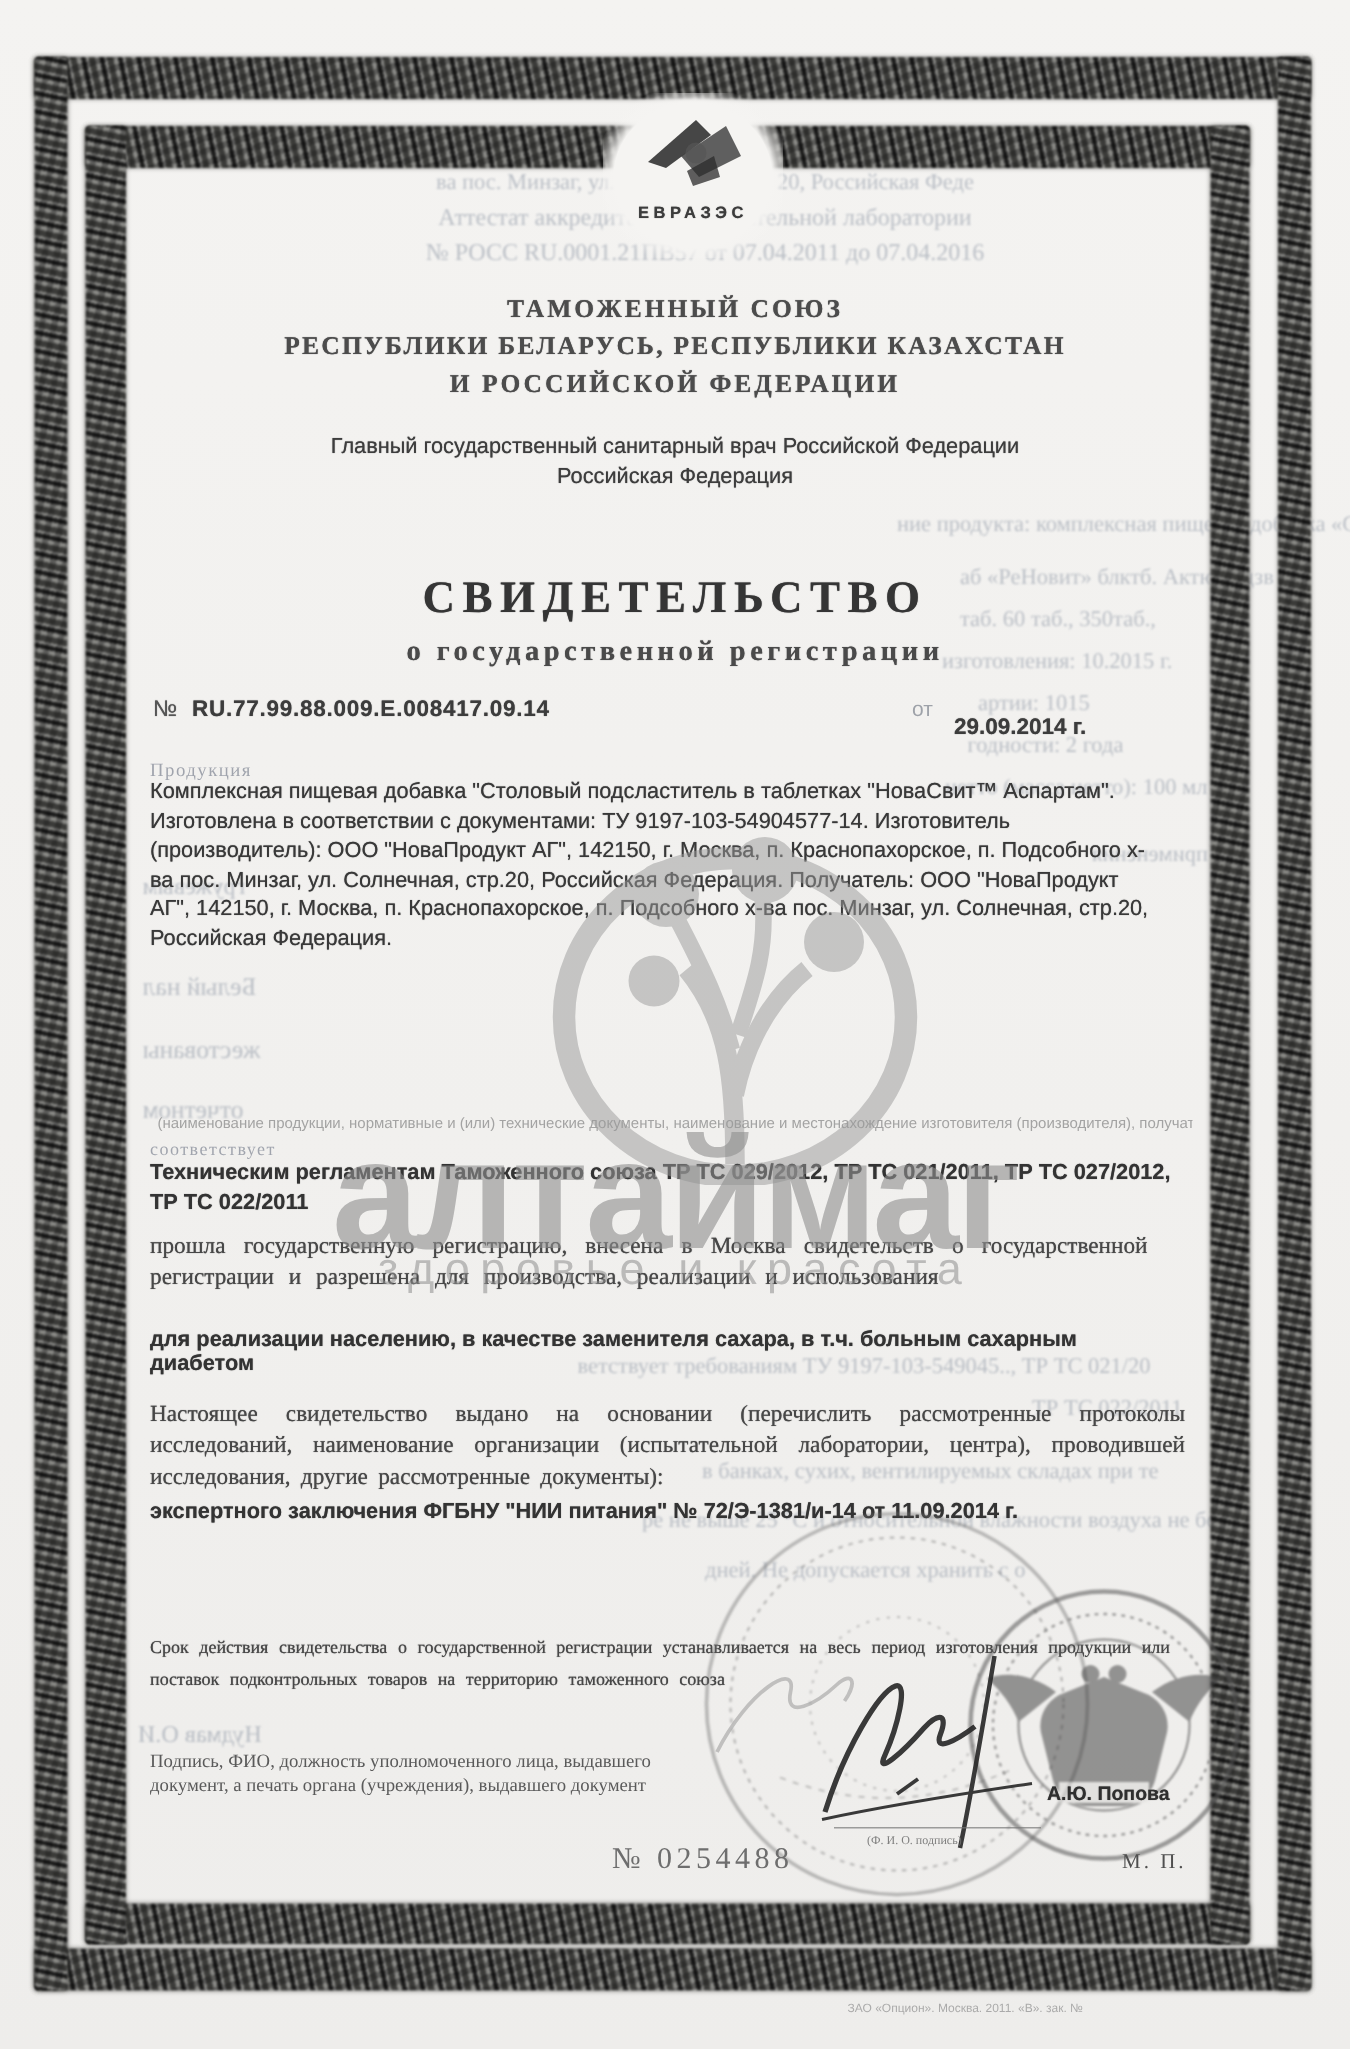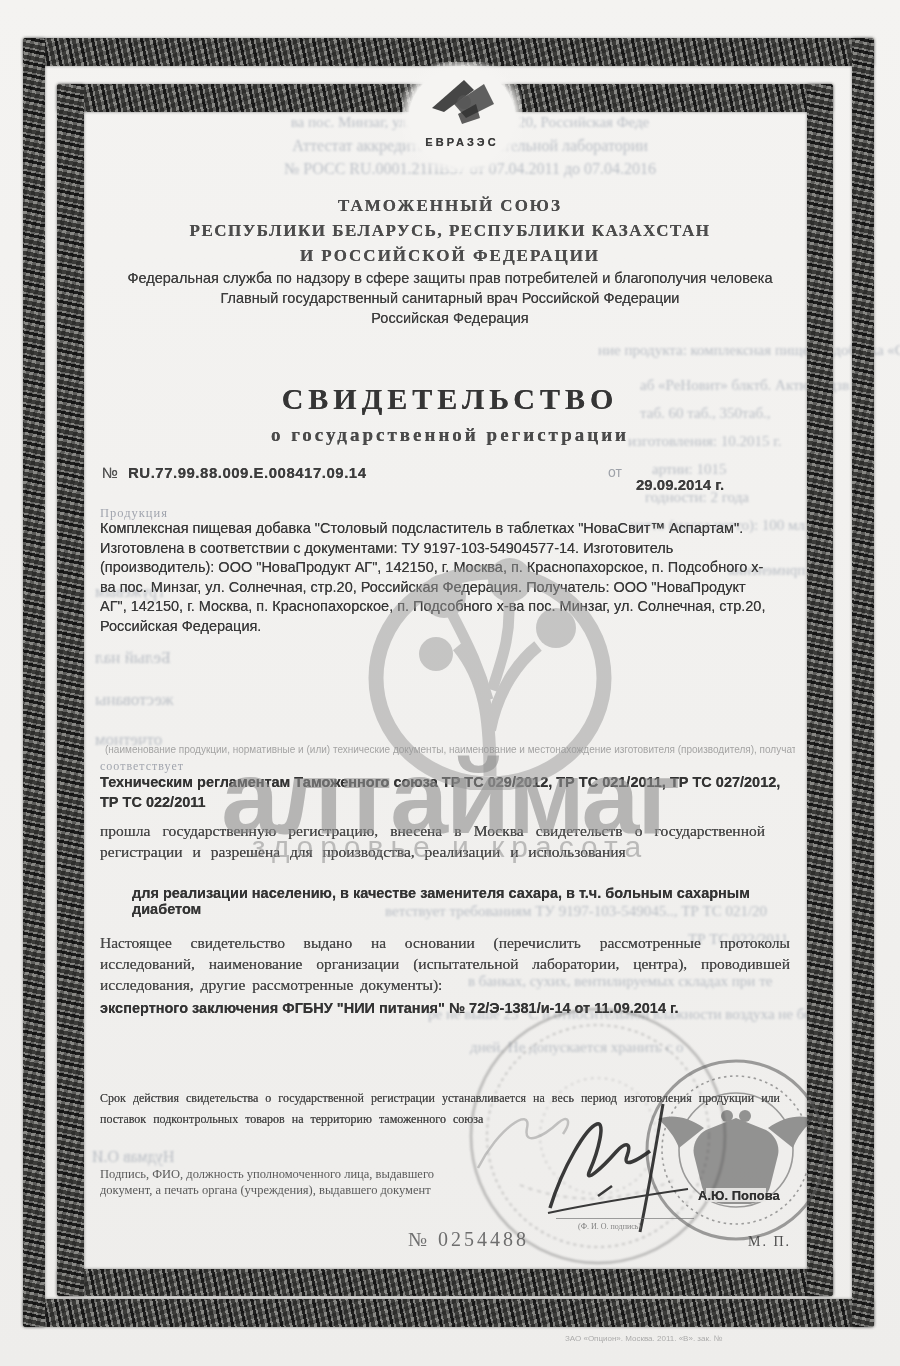--- a/index.html
+++ b/index.html
@@ -73,42 +73,41 @@
     <path d="M4,34 L36,6 L46,16 L16,38 Z" fill="#2e2e2e" opacity=".88"></path>
     <path d="M26,30 L56,10 L66,30 L38,44 Z" fill="#3a3a3a" opacity=".8"></path>
     <circle cx="36" cy="28" r="7" fill="#565656" opacity=".7"></circle>
     <path d="M30,40 L48,30 L52,44 L34,50 Z" fill="#2b2b2b" opacity=".75"></path>
   </svg>
   <div class="abs san scan" style="left:392px;top:136px;width:140px;text-align:center;font-size:11px;font-weight:bold;letter-spacing:3px;color:#3c3c3c;z-index:5;">ЕВРАЗЭС</div>
 
   <div class="abs ser scan ctr" style="left:120px;top:196px;width:660px;font-size:17px;font-weight:bold;letter-spacing:2px;color:#4c4c4c;">ТАМОЖЕННЫЙ СОЮЗ</div>
   <div class="abs ser scan ctr" style="left:90px;top:221px;width:720px;font-size:17px;font-weight:bold;letter-spacing:1.5px;color:#4c4c4c;">РЕСПУБЛИКИ БЕЛАРУСЬ, РЕСПУБЛИКИ КАЗАХСТАН</div>
   <div class="abs ser scan ctr" style="left:120px;top:246px;width:660px;font-size:17px;font-weight:bold;letter-spacing:2px;color:#4c4c4c;">И РОССИЙСКОЙ ФЕДЕРАЦИИ</div>
-  <div class="abs san scan ctr" style="left:90px;top:270px;width:720px;font-size:14.5px;color:#3d3d3d;">Федеральная служба по надзору в сфере защиты прав потребителей и благополучия человека</div>
   <div class="abs san scan ctr" style="left:90px;top:290px;width:720px;font-size:14.5px;color:#3d3d3d;">Главный государственный санитарный врач Российской Федерации</div>
   <div class="abs san scan ctr" style="left:90px;top:310px;width:720px;font-size:14.5px;color:#3d3d3d;">Российская Федерация</div>
 
   <div class="abs ser scan ctr" style="left:150px;top:382px;width:600px;font-size:30px;font-weight:bold;letter-spacing:5px;color:#353535;">СВИДЕТЕЛЬСТВО</div>
   <div class="abs ser scan ctr" style="left:150px;top:424px;width:600px;font-size:19px;font-weight:bold;letter-spacing:3px;color:#4a4a4a;">о государственной регистрации</div>
 
   <div class="abs san scan" style="left:102px;top:464px;font-size:15px;color:#555;">№</div>
   <div class="abs san scan" style="left:128px;top:464px;font-size:15px;font-weight:bold;color:#3c3c3c;letter-spacing:.5px;">RU.77.99.88.009.E.008417.09.14</div>
   <div class="abs san" style="left:608px;top:464px;font-size:14px;color:#8a8f98;opacity:.8;">от</div>
   <div class="abs san scan" style="left:636px;top:463px;font-size:15px;font-weight:bold;color:#3c3c3c;margin-top:13px;">29.09.2014 г.</div>
 
   <div class="abs ser faintlbl" style="left:100px;top:506px;font-size:12.5px;letter-spacing:1px;">Продукция</div>
   <div class="abs san scan" style="left:100px;top:519px;width:668px;font-size:14.5px;line-height:19.5px;color:#383838;">Комплексная пищевая добавка "Столовый подсластитель в таблетках "НоваСвит™ Аспартам". Изготовлена в соответствии с документами: ТУ 9197-103-54904577-14. Изготовитель (производитель): ООО "НоваПродукт АГ", 142150, г. Москва, п. Краснопахорское, п. Подсобного х-ва пос. Минзаг, ул. Солнечная, стр.20, Российская Федерация. Получатель: ООО "НоваПродукт АГ", 142150, г. Москва, п. Краснопахорское, п. Подсобного х-ва пос. Минзаг, ул. Солнечная, стр.20, Российская Федерация.</div>
 
   <div class="abs san" style="left:105px;top:744px;width:690px;font-size:10px;color:#8a8a8a;opacity:.75;filter:blur(.4px);white-space:nowrap;overflow:hidden;">(наименование продукции, нормативные и (или) технические документы, наименование и местонахождение изготовителя (производителя), получателя)</div>
 
   <div class="abs ser faintlbl" style="left:100px;top:759px;font-size:12px;letter-spacing:1px;">соответствует</div>
   <div class="abs san scan" style="left:100px;top:772px;width:690px;font-size:14.5px;font-weight:bold;line-height:20px;color:#333;">Техническим регламентам Таможенного союза ТР ТС 029/2012, ТР ТС 021/2011, ТР ТС 027/2012, ТР ТС 022/2011</div>
 
   <div class="abs ser scan para" style="left:100px;top:820px;width:665px;font-size:15.5px;color:#474747;word-spacing:6px;">прошла государственную регистрацию, внесена в Москва свидетельств о государственной регистрации и разрешена для производства, реализации и использования</div>
-  <div class="abs san scan" style="left:100px;top:885px;width:690px;font-size:14.5px;font-weight:bold;color:#333;margin-left:32px;">для реализации населению, в качестве заменителя сахара, в т.ч. больным сахарным диабетом</div>
+  <div class="abs san scan" style="left:100px;top:885px;width:690px;font-size:14.5px;font-weight:bold;color:#333;">для реализации населению, в качестве заменителя сахара, в т.ч. больным сахарным диабетом</div>
 
   <div class="abs ser scan para" style="left:100px;top:932px;width:690px;font-size:15.5px;color:#474747;word-spacing:3px;">Настоящее свидетельство выдано на основании (перечислить рассмотренные протоколы исследований, наименование организации (испытательной лаборатории, центра), проводившей исследования, другие рассмотренные документы):</div>
   <div class="abs san scan" style="left:100px;top:1000px;width:690px;font-size:14.5px;font-weight:bold;color:#333;">экспертного заключения ФГБНУ "НИИ питания" № 72/Э-1381/и-14 от 11.09.2014 г.</div>
 
   <div class="abs ser scan para" style="left:100px;top:1088px;width:680px;font-size:12px;color:#474747;word-spacing:4px;">Срок действия свидетельства о государственной регистрации устанавливается на весь период изготовления продукции или поставок подконтрольных товаров на территорию таможенного союза</div>
 
   <div class="abs ser" style="left:100px;top:1166px;width:345px;font-size:12.5px;line-height:16px;color:#5a5a5a;filter:blur(.3px);">Подпись, ФИО, должность уполномоченного лица, выдавшего документ, а печать органа (учреждения), выдавшего документ</div>
   <div class="abs ser" style="left:408px;top:1228px;font-size:20px;letter-spacing:3px;color:#6e6e6e;filter:blur(.4px);">№ 0254488</div>
   <div class="abs san scan" style="left:698px;top:1188px;font-size:13px;font-weight:bold;color:#2f2f2f;z-index:8;">А.Ю. Попова</div>
   <div class="abs" style="left:556px;top:1218px;width:138px;height:1px;background:#777;opacity:.7;z-index:7;"></div>

